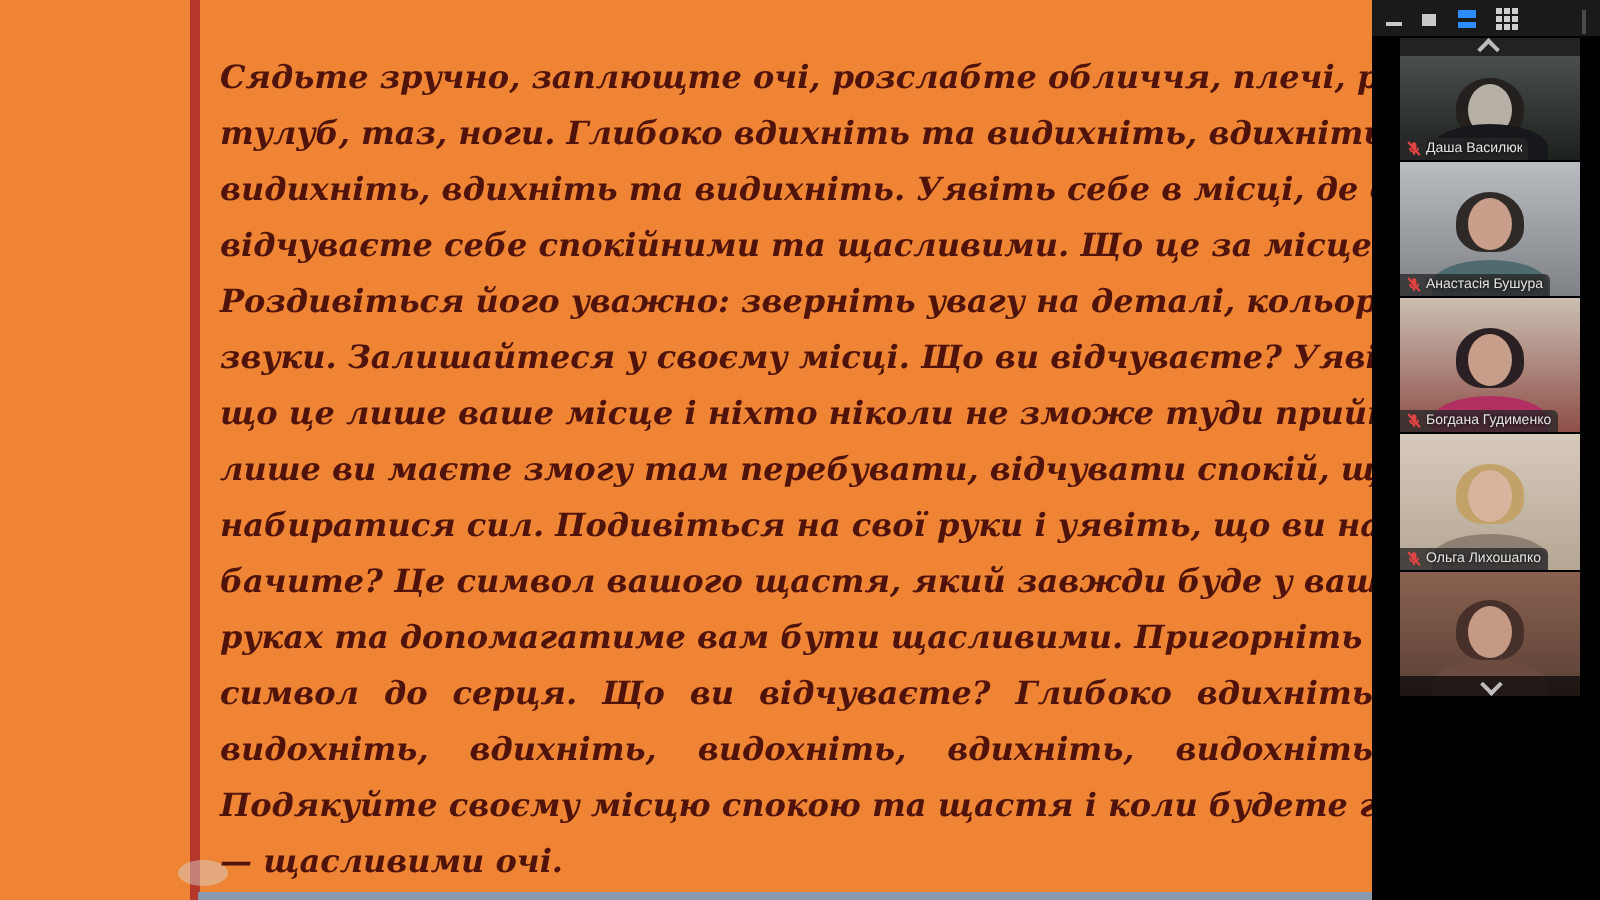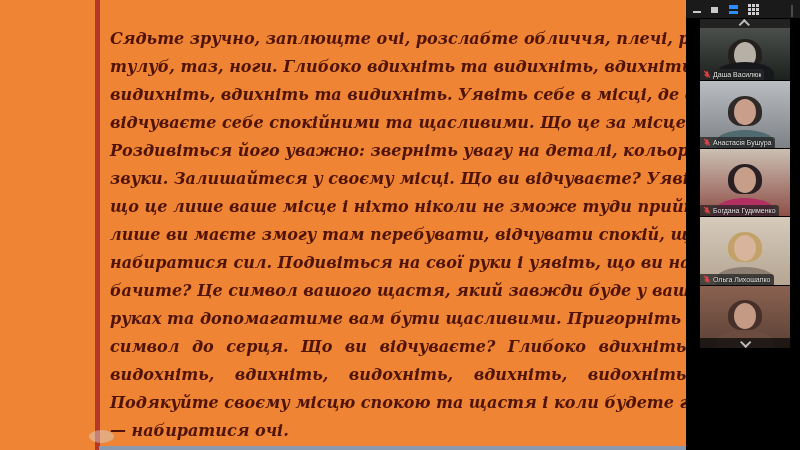--- a/index.html
+++ b/index.html
@@ -64,21 +64,21 @@
         <div class="line">Роздивіться його уважно: зверніть увагу на деталі, кольори,</div>
         <div class="line">звуки. Залишайтеся у своєму місці. Що ви відчуваєте? Уявіть,</div>
         <div class="line">що це лише ваше місце і ніхто ніколи не зможе туди прийти,</div>
         <div class="line">лише ви маєте змогу там перебувати, відчувати спокій, щастя,</div>
         <div class="line">набиратися сил. Подивіться на свої руки і уявіть, що ви на них</div>
         <div class="line">бачите? Це символ вашого щастя, який завжди буде у ваших</div>
         <div class="line">руках та допомагатиме вам бути щасливими. Пригорніть цей</div>
         <div class="line">символ до серця. Що ви відчуваєте? Глибоко вдихніть,</div>
         <div class="line">видохніть, вдихніть, видохніть, вдихніть, видохніть.</div>
         <div class="line">Подякуйте своєму місцю спокою та щастя і коли будете готові</div>
-        <div class="line last">— набиратися очі.</div>
+        <div class="line last">— щасливими очі.</div>
       </div>
   </div>
 
   <div id="sidebar" style="background: rgb(0, 0, 0);">
     <div id="vc-toolbar">
       <div class="tb-icon" id="minimize-icon"></div>
       <div class="tb-icon" id="restore-icon"></div>
       <div class="tb-icon" id="speaker-view-icon">
         <div class="blue-bar" style="background: rgb(45, 140, 255);"></div>
         <div class="blue-bar" style="background: rgb(45, 140, 255);"></div>

